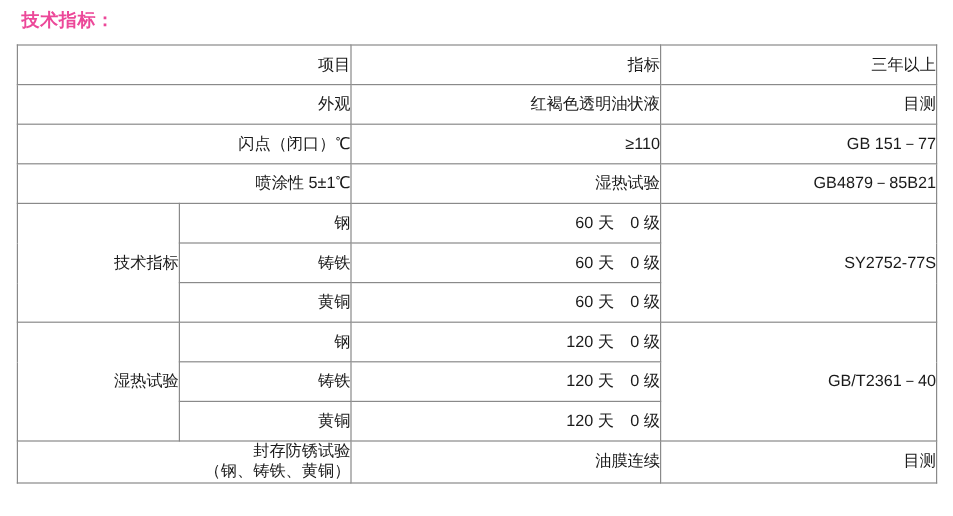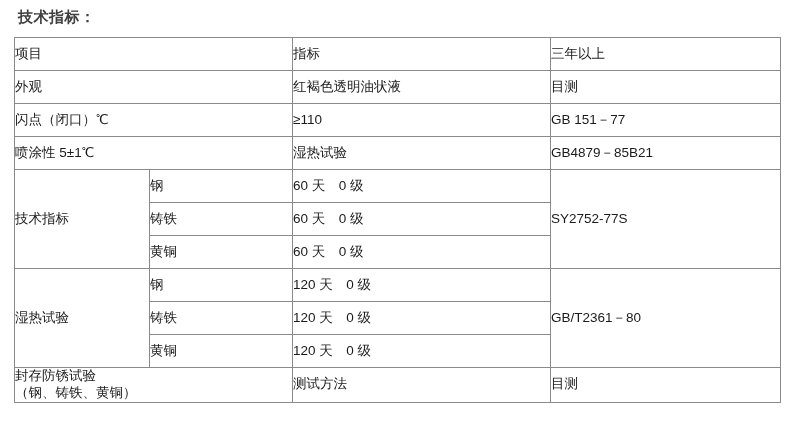--- a/index.html
+++ b/index.html
@@ -17,33 +17,33 @@
   .page {
     position: relative;
     width: 794px;
     height: 430px;
     box-sizing: border-box;
     padding: 0 14px;
   }
   .doc-title {
     font-size: 15px;
     font-weight: bold;
-    color: #404040;
+    color: #ec4899;
     margin: 8px 0 10px 4px;
     letter-spacing: 0.5px;
   }
   table.spec-table {
     width: 766px;
     border-collapse: collapse;
     table-layout: fixed;
     font-size: 13.5px;
   }
   table.spec-table td {
     border: 1px solid #8a8a8a;
-    text-align: left;
+    text-align: right;
     vertical-align: middle;
     padding: 0;
     height: 32px;
     line-height: 1.25;
     color: #1a1a1a;
     white-space: nowrap;
   }
   .col-index  { width: 258px; }
   .col-method { width: 230px; }
 
@@ -112,35 +112,35 @@
       </tr>
       <tr>
         <td>黄铜</td>
         <td>60 天　0 级</td>
       </tr>
 
       <tr>
         <td rowspan="3">湿热试验</td>
         <td>钢</td>
         <td>120 天　0 级</td>
-        <td rowspan="3">GB/T2361－80</td>
+        <td rowspan="3">GB/T2361－40</td>
       </tr>
       <tr>
         <td>铸铁</td>
         <td>120 天　0 级</td>
       </tr>
       <tr>
         <td>黄铜</td>
         <td>120 天　0 级</td>
       </tr>
 
       <tr>
         <td colspan="2" class="two-line">
           <div>封存防锈试验</div>
           <div>（钢、铸铁、黄铜）</div>
         </td>
-        <td>测试方法</td>
+        <td>油膜连续</td>
         <td>目测</td>
       </tr>
     </tbody>
   </table>
 
 </div>
 
 </body></html>

